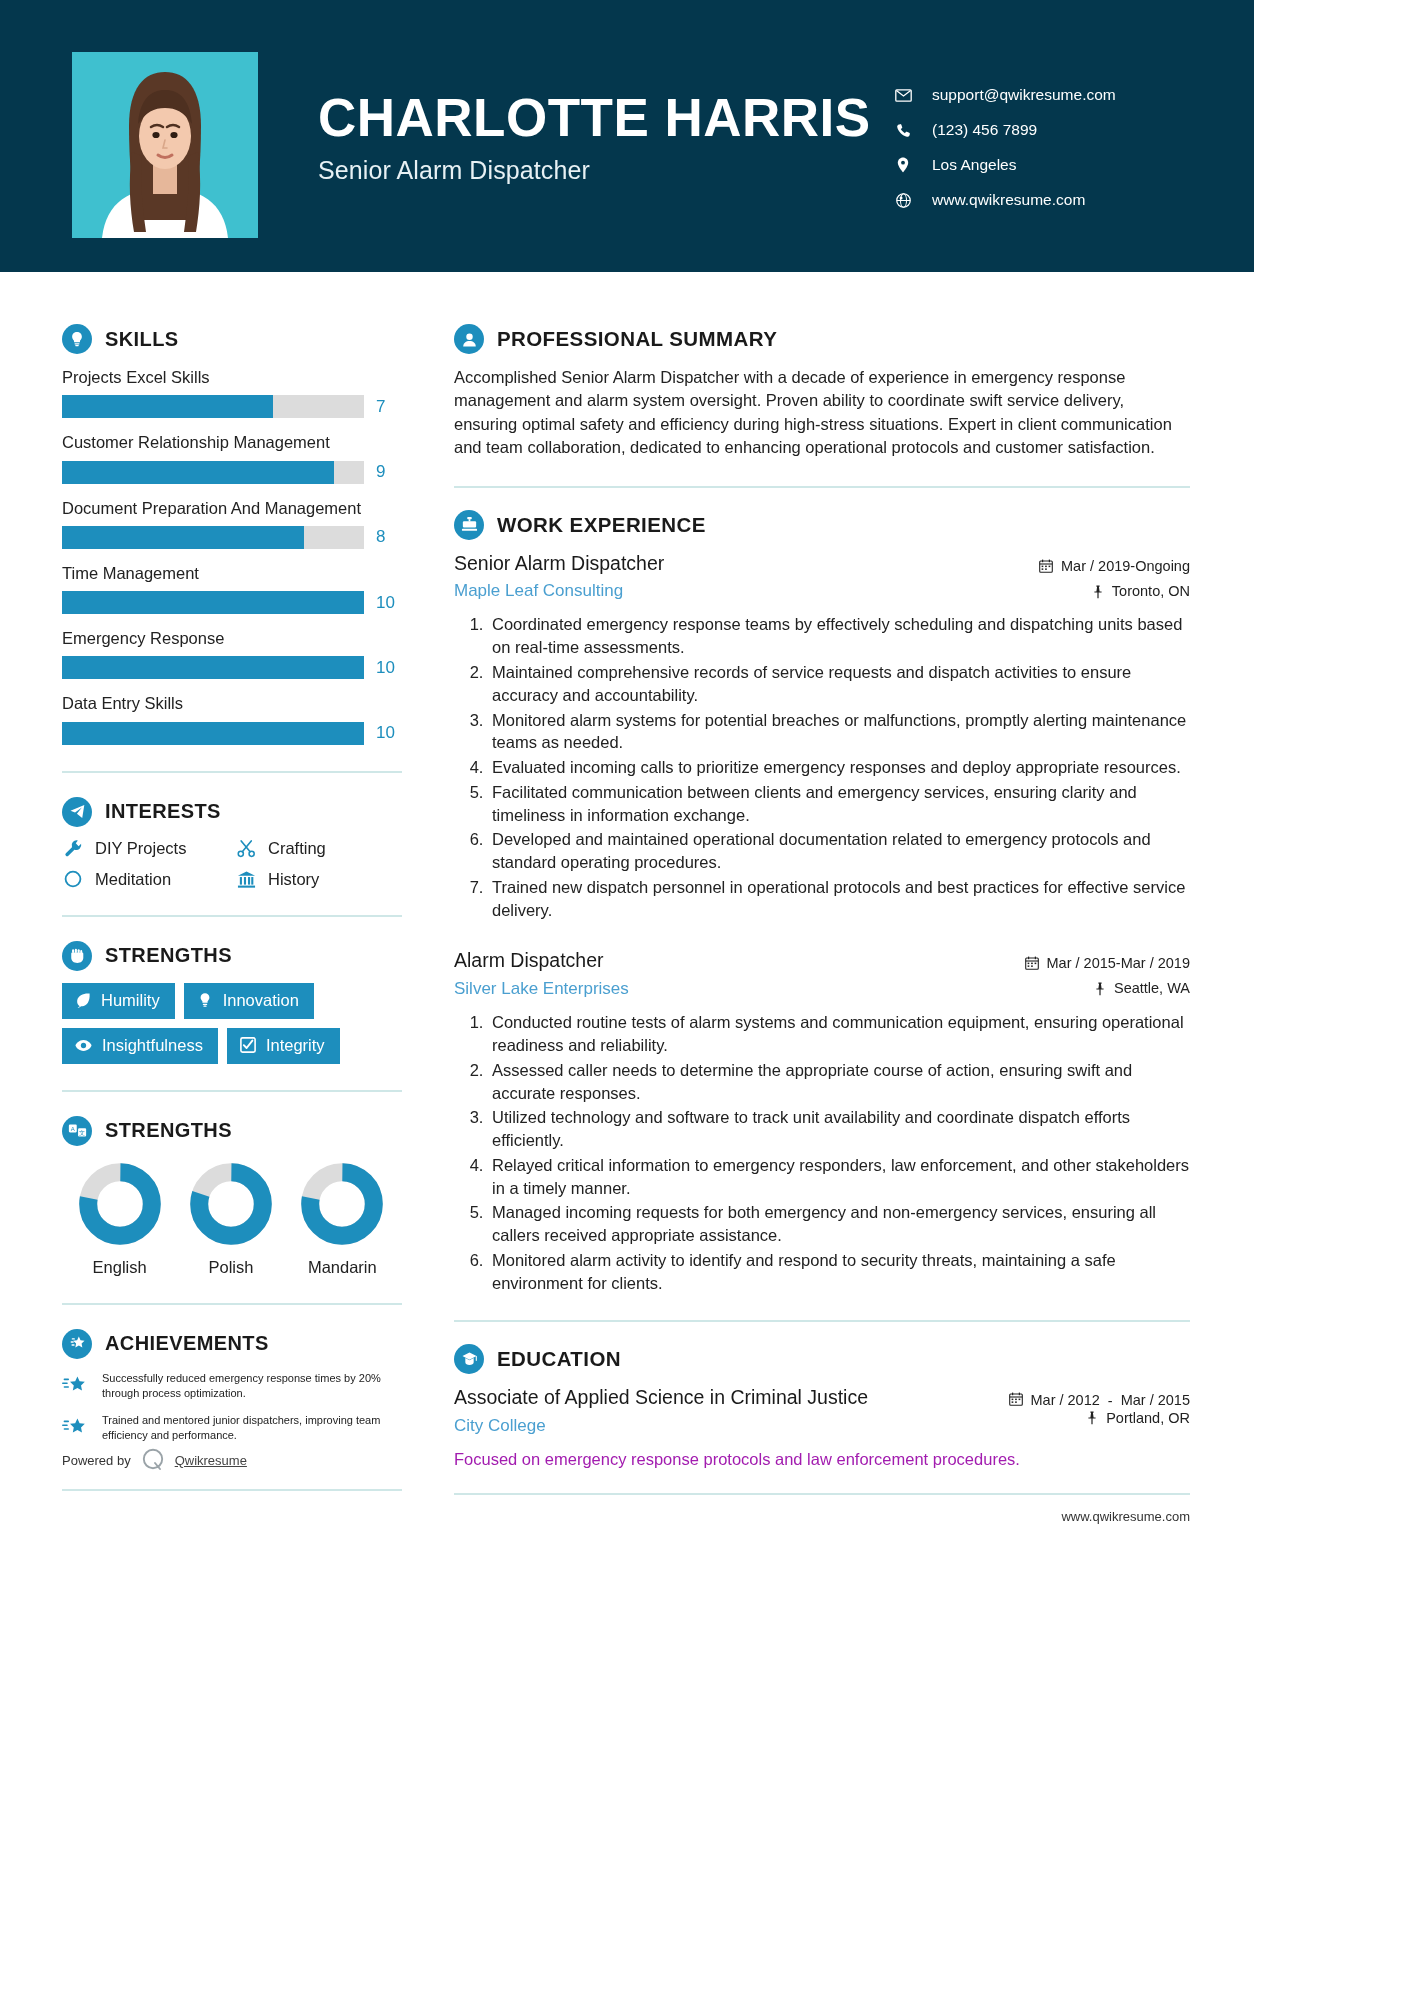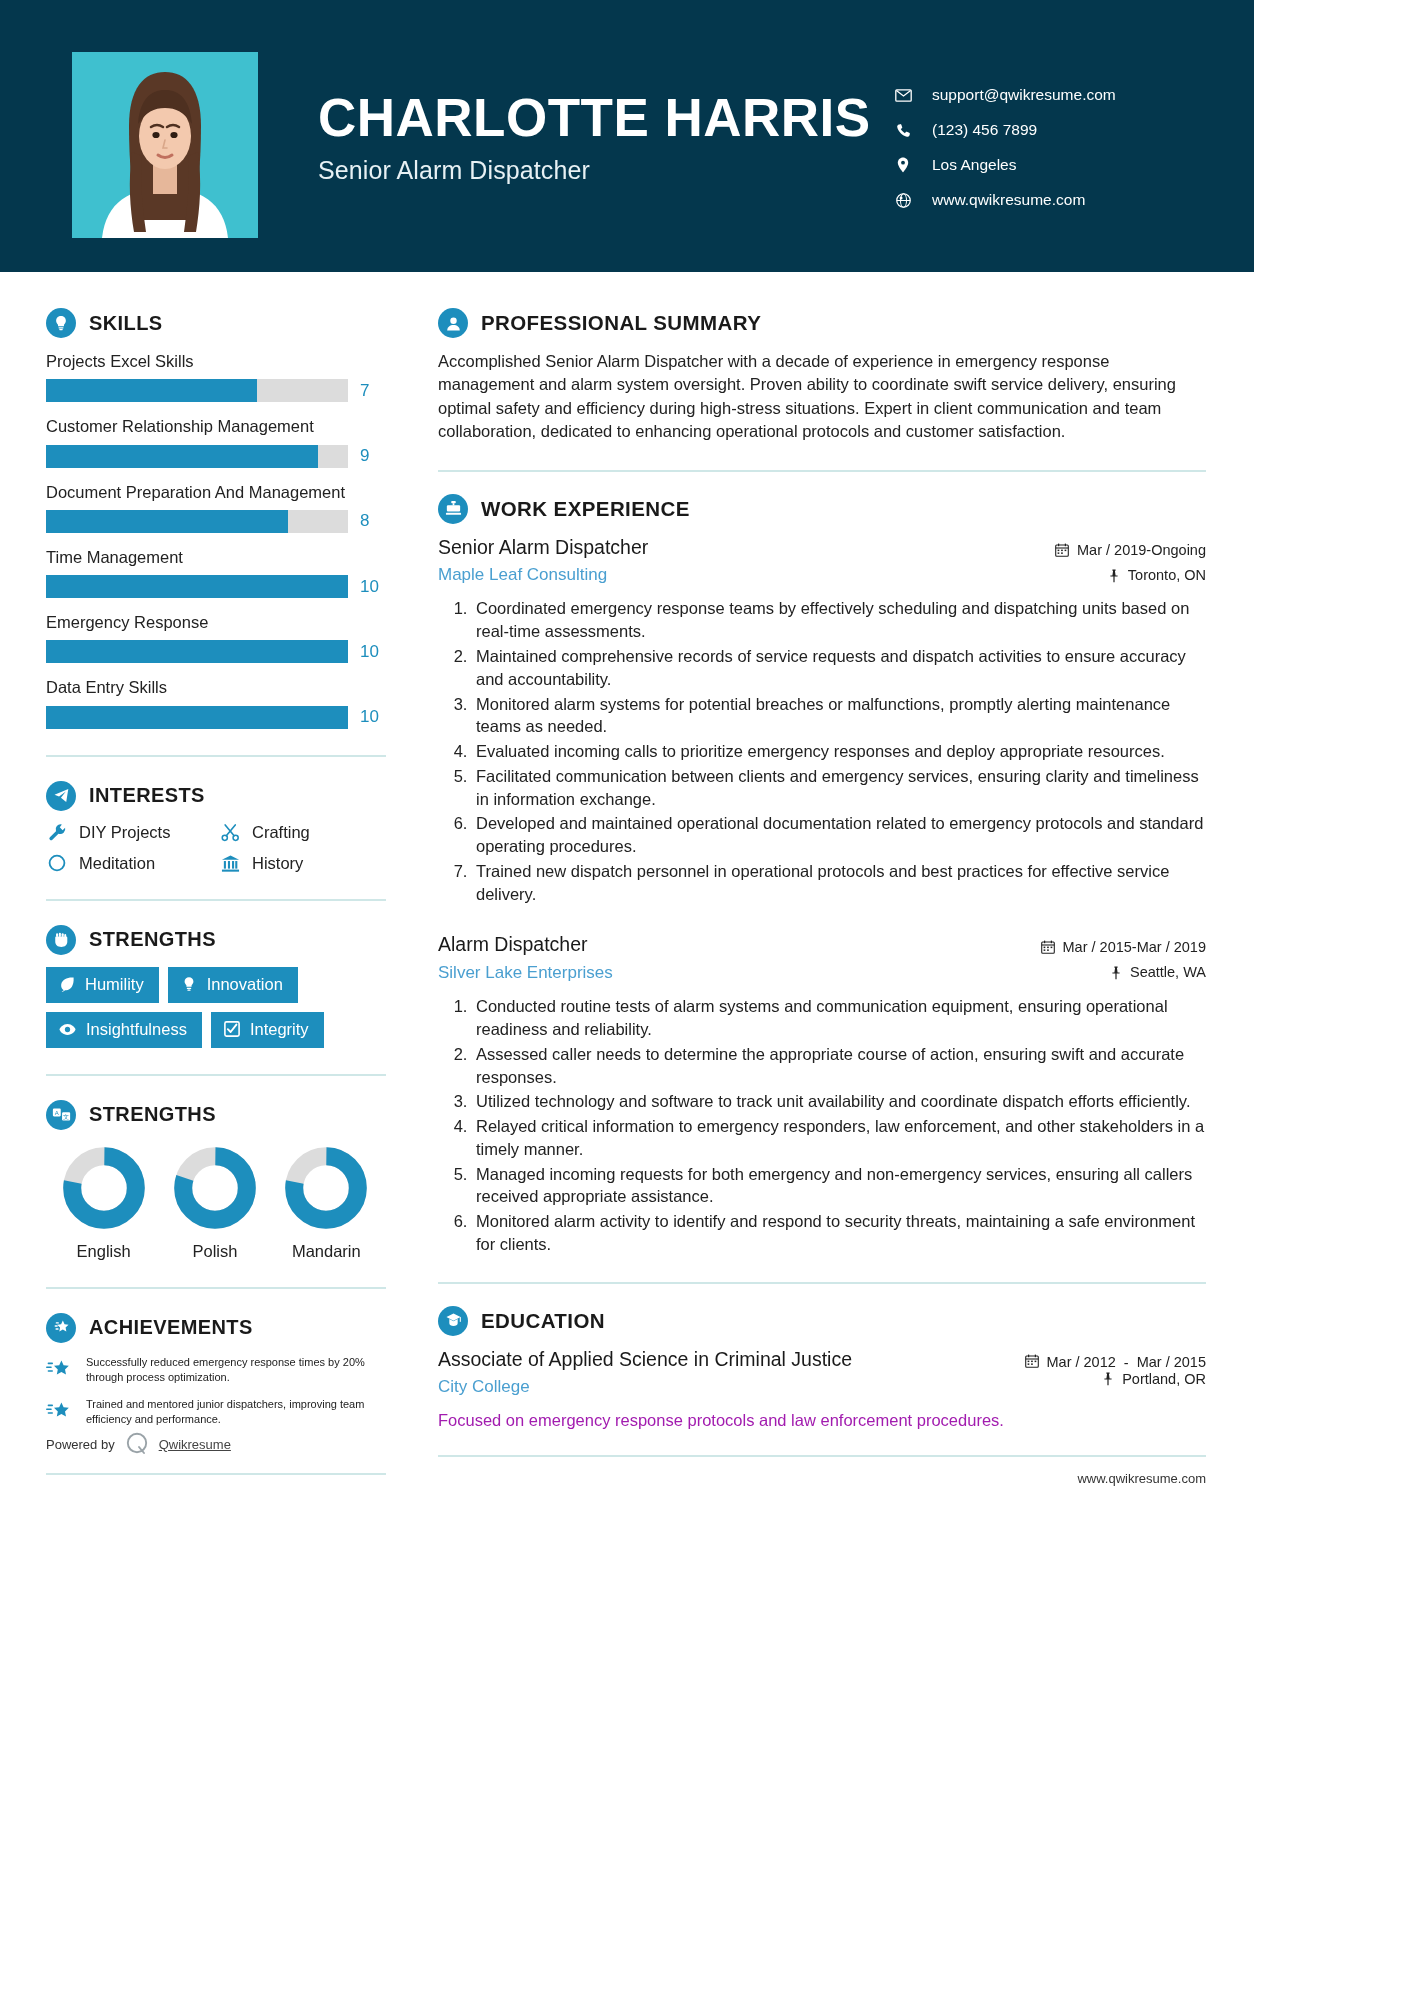--- a/index.html
+++ b/index.html
@@ -73,21 +73,21 @@
     display: flex;
     align-items: center;
     justify-content: center;
     margin-right: 18px;
   }
   .contact-row .ci svg { display:block; }
 
   
   .body {
     display: flex;
-    padding: 0;
+    padding: 16px;
   }
   .left-col {
     width: 400px;
     flex: 0 0 400px;
     padding: 36px 14px 0 46px;
   }
   .right-col {
     flex: 1 1 auto;
     padding: 36px 48px 0 38px;
     border-left: 0;

